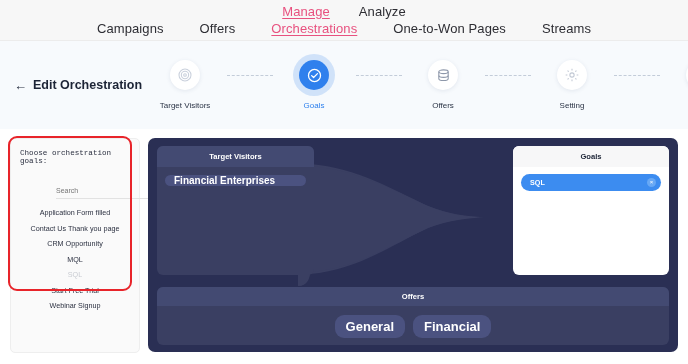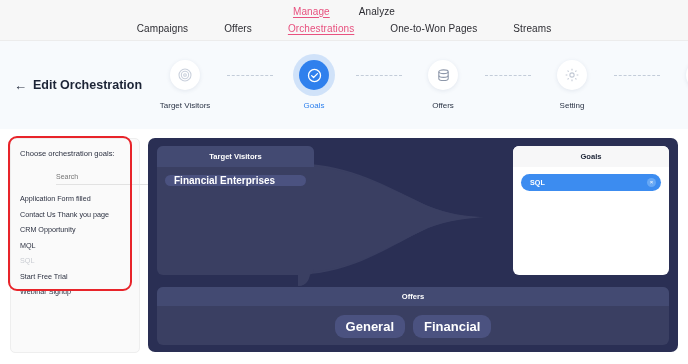--- a/index.html
+++ b/index.html
@@ -19,21 +19,21 @@
   }
   .topnav-row1 {
     display: flex; justify-content: center; align-items: center;
     gap: 29px; height: 19px; padding-top: 3px;
   }
   .topnav-row2 {
     display: flex; justify-content: center; align-items: center;
     gap: 36px; height: 19px;
   }
   .nav-link {
-    font-size: 10px; color: #2d2d33; letter-spacing: .1px;
+    font-size: 13px; color: #2d2d33; letter-spacing: .1px;
     white-space: nowrap; cursor: pointer;
   }
   .nav-link.active {
     color: #e8517f; text-decoration: underline; text-underline-offset: 2px;
   }
 
   
   .stepband {
     height: 88px;
     background: #f7fafd;
@@ -76,28 +76,28 @@
 
   
   .leftwrap { width: 140px; padding-left: 10px; position: relative; }
   .leftpanel {
     background: #fafafa;
     border: 1px solid #eeeeee;
     border-radius: 5px;
     height: 215px;
     padding: 10px 9px 0 9px;
   }
-  .panel-title { font-size: 7.6px; color: #2b3040; margin-bottom: 7px; }
+  .panel-title { font-size: 7.6px; color: #2b3040; margin-bottom: 14px; font-family: Liberation Mono, monospace; }
   .search-input {
     width: 100%; border: none; border-bottom: 1px solid #e2e2e2;
     background: transparent; font-size: 7px; color: #9aa0ab;
     font-family: "Liberation Sans", sans-serif;
     padding: 0 0 4px 0; outline: none; margin-left: 36px;
   }
-  .goal-list { margin-top: 9px; display: flex; flex-direction: column; gap: 6.5px; }
+  .goal-list { margin-top: 9px; display: flex; flex-direction: column; gap: 6.5px; text-align: center; }
   .goal-item { font-size: 7.2px; color: #2b3040; cursor: pointer; white-space: nowrap; }
   .goal-item.disabled { color: #c9ccd2; cursor: default; }
 
   .redbox {
     position: absolute; left: 8px; top: -2px;
     width: 124px; height: 155px;
     border: 2px solid #e8242a; border-radius: 9px;
     pointer-events: none;
   }
 

